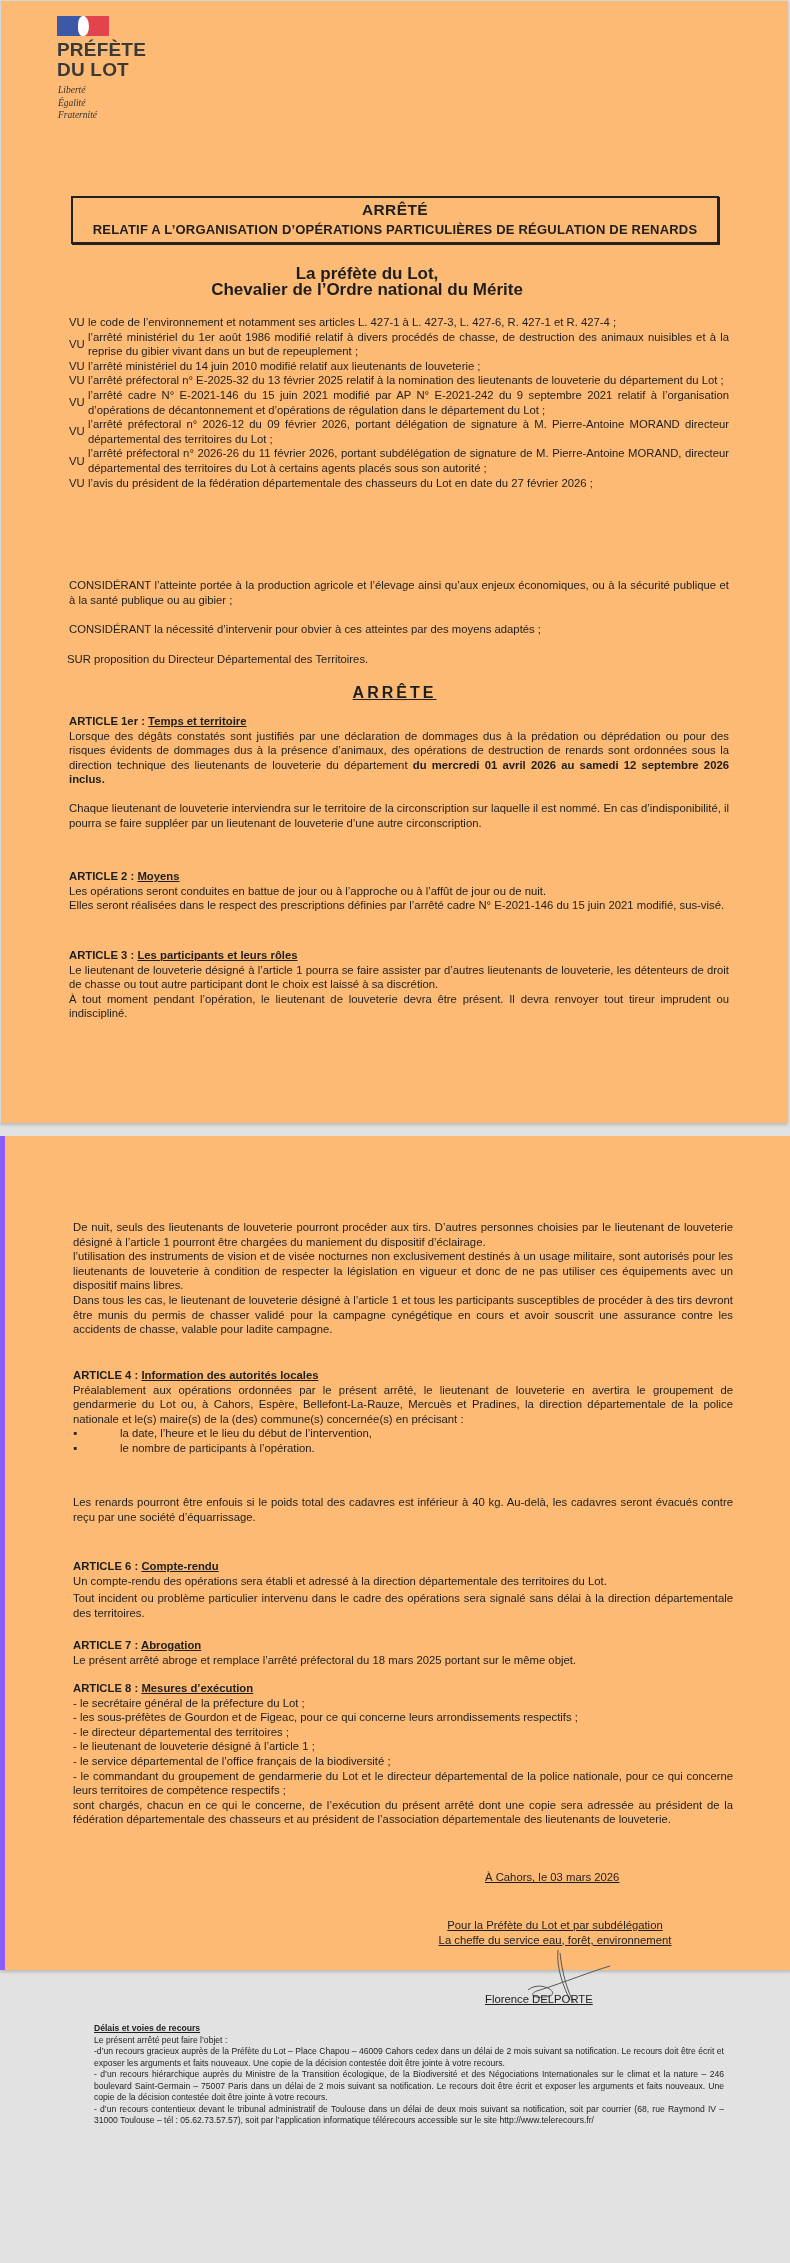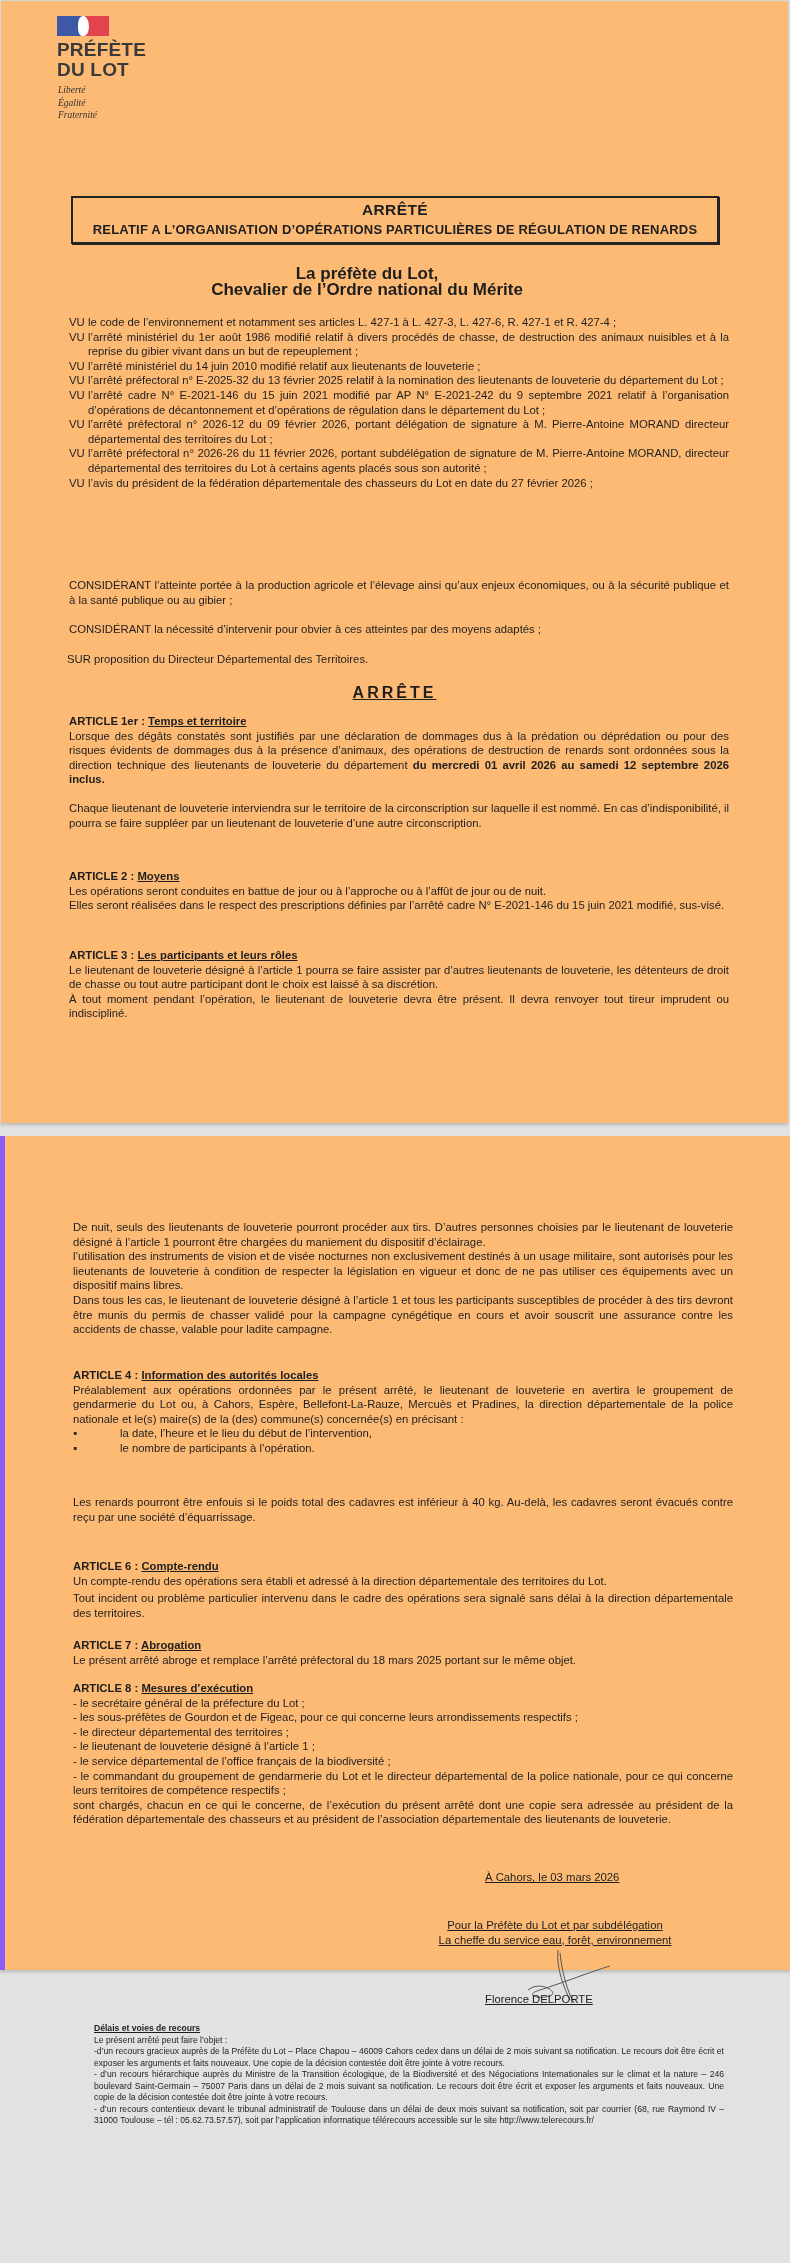--- a/index.html
+++ b/index.html
@@ -29,21 +29,21 @@
     border: 2px solid #222; box-shadow: 1px 1px 0 #222;
     text-align: center;
   }
   .title-main { font-weight: bold; font-size: 15.5px; margin-top: 3px; letter-spacing: 0.4px; }
   .title-sub { font-weight: bold; font-size: 13px; margin-top: 3px; letter-spacing: 0.2px; }
 
   .center-bold { position: absolute; left: 0; width: 732px; text-align: center; font-weight: bold; font-size: 17px; line-height: 15px; }
 
   .txt { font-size: 11.3px; line-height: 14.6px; text-align: justify; }
   .vu-list { position: absolute; left: 68px; top: 314px; width: 660px; }
-  .vu { display: flex; }
+  .vu { display: flex; align-items: center; }
   .vu .k { width: 19px; flex: none; }
   .vu .v { flex: 1; text-align: justify; }
   .block { position: absolute; left: 68px; width: 660px; }
   .art-head { font-weight: bold; }
   .art-head u { text-decoration: underline; }
   .arrete-head { position: absolute; left: 0; width: 787px; text-align: center; font-weight: bold; font-size: 16px; letter-spacing: 3px; text-decoration: underline; }
   .bullet { display: flex; }
   .bullet .b { width: 47px; flex: none; font-weight: bold; }
   .sig { position: absolute; text-align: center; font-size: 11.3px; line-height: 14.6px; text-decoration: underline; }
   .recours { position: absolute; left: 89px; width: 630px; font-size: 8.6px; line-height: 11.5px; text-align: justify; }

